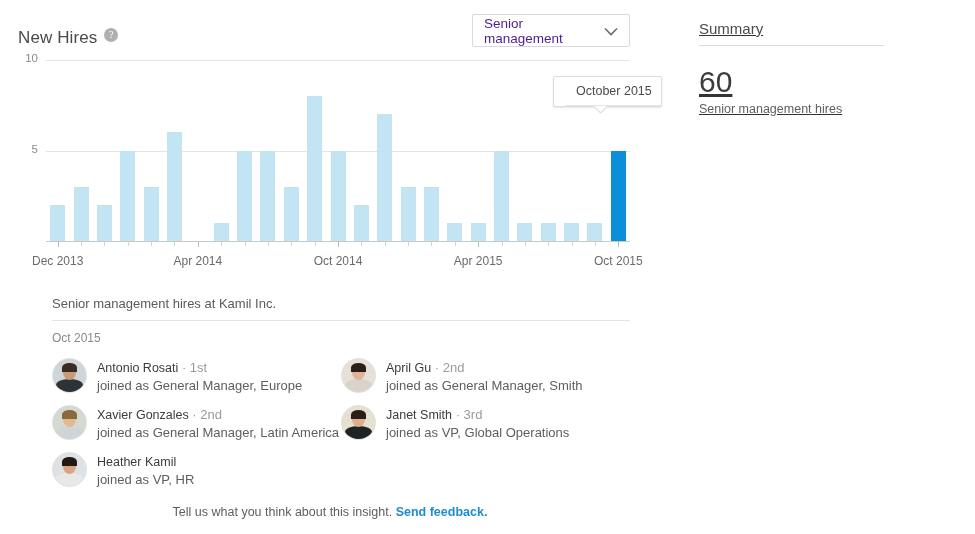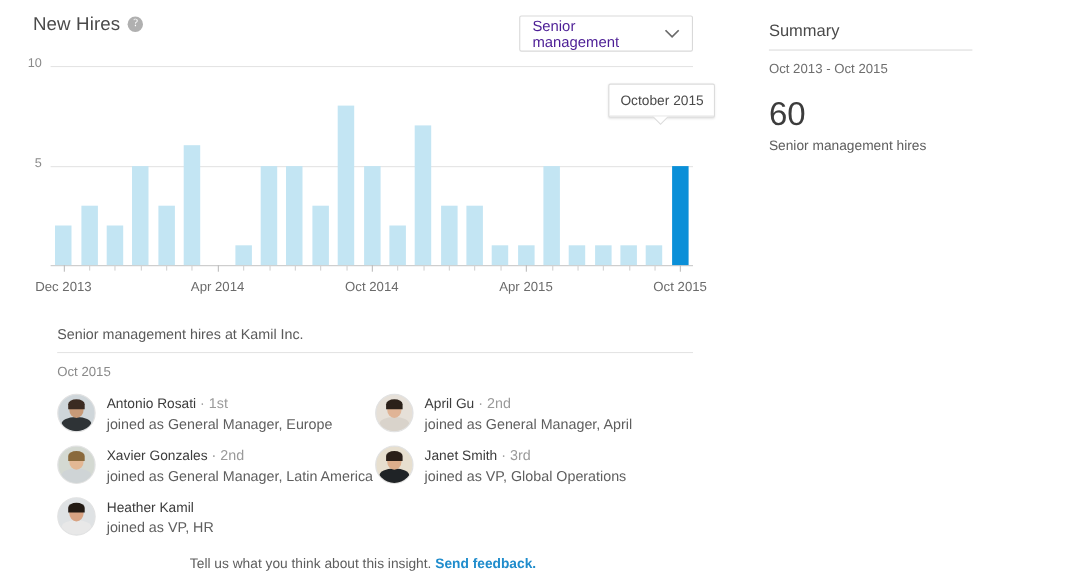--- a/index.html
+++ b/index.html
@@ -7,21 +7,21 @@
     width:975px;height:534px;
     background:#ffffff;
     font-family:"Liberation Sans","DejaVu Sans",sans-serif;
     color:#333;
     overflow:hidden;
     position:relative;
   }
   #root{position:relative;width:975px;height:534px;}
 
   
-  .hdr{position:absolute;left:18px;top:12px;display:flex;align-items:center;margin-left:12px;}
+  .hdr{position:absolute;left:18px;top:28px;display:flex;}
   .hdr-title{font-size:17px;color:#4a4a4a;font-weight:400;letter-spacing:.1px;}
   .help-icon{
     width:14px;height:14px;border-radius:50%;background:#b0b0b0;color:#fff;
     font-size:10px;line-height:14px;text-align:center;margin-left:7px;
     font-family:"Liberation Serif",serif;cursor:pointer;
   }
 
   
   .dropdown{
     position:absolute;left:472px;top:14px;width:158px;height:33px;
@@ -48,20 +48,21 @@
   .tick{position:absolute;top:0;width:1px;height:5px;background:#d2d2d2;}
   .tick.major{height:6px;background:#bdbdbd;}
   .xlabels{position:absolute;left:46px;width:584px;height:16px;}
   .xlbl{position:absolute;font-size:12px;color:#6b6b6b;transform:translateX(-50%);white-space:nowrap;}
 
   
   .tooltip{
     position:absolute;left:553px;top:76px;width:95px;
     background:#fff;border:1px solid #dcdcdc;border-radius:2px;
     box-shadow:0 1px 2px rgba(0,0,0,.10);
+    padding-left:12px;
   }
   .tt-top{padding:7px 10px;font-size:12.5px;color:#4a4a4a;border-bottom:1px solid #e6e6e6;white-space:nowrap;}
   .tt-bot{padding:7px 10px;font-size:12.5px;color:#5a5a5a;white-space:nowrap;}
   .tt-bot b{color:#333;font-weight:700;}
   .tt-arrow{position:absolute;left:38px;bottom:-8px;width:16px;height:8px;overflow:hidden;}
   .tt-arrow:before{
     content:"";position:absolute;left:2px;top:-8px;width:11px;height:11px;
     background:#fff;border:1px solid #dcdcdc;transform:rotate(45deg);
   }
 
@@ -85,21 +86,21 @@
   .p-role{font-size:13px;color:#5e5e5e;}
 
   
   .footer{
     position:absolute;left:0;top:505px;width:660px;text-align:center;
     font-size:12.5px;color:#5e5e5e;
   }
   .footer a{color:#1f8ccc;text-decoration:none;font-weight:700;}
 
   
-  .summary{position:absolute;left:699px;top:20px;width:200px;}
+  .summary{position:absolute;left:699px;top:20px;width:200px;text-decoration:underline;}
   .sum-title{font-size:15px;color:#4a4a4a;padding-bottom:8px;}
   .sum-rule{height:1px;background:#dcdcdc;width:185px;}
   .sum-range{font-size:12px;color:#6e6e6e;padding-top:9px;}
   .sum-num{font-size:30px;color:#3c3c3c;font-weight:400;padding-top:20px;line-height:1.05;}
   .sum-cap{font-size:12.5px;color:#5e5e5e;padding-top:4px;}
 </style>
 </head>
 <body>
 
 <div id="root">
@@ -214,21 +215,21 @@
         </div>
         <div class="person">
           <div class="avatar">
             <div class="av-bg" style="background:#e6e0d8"></div>
             <div class="av-body" style="left:3px;right:3px;bottom:0;height:13px;background:#d9d3cb"></div>
             <div class="av-head" style="left:10px;top:6px;width:13px;height:15px;background:#e0b496"></div>
             <div class="av-head" style="left:9px;top:4px;width:15px;height:9px;border-radius:50% 50% 0 0;background:#2b2019"></div>
           </div>
           <div class="p-txt">
             <div><span class="p-name">April Gu</span><span class="p-deg"> · 2nd</span></div>
-            <div class="p-role">joined as General Manager, April</div>
+            <div class="p-role">joined as General Manager, Smith</div>
           </div>
         </div>
         <div class="person">
           <div class="avatar">
             <div class="av-bg" style="background:#d4d9d2"></div>
             <div class="av-body" style="left:3px;right:3px;bottom:0;height:13px;background:#cfd4d6"></div>
             <div class="av-head" style="left:10px;top:6px;width:13px;height:15px;background:#e3b894"></div>
             <div class="av-head" style="left:9px;top:4px;width:15px;height:9px;border-radius:50% 50% 0 0;background:#8a6a3c"></div>
           </div>
           <div class="p-txt">
@@ -264,18 +265,17 @@
   </div>
 
   <div class="footer">
     <span>Tell us what you think about this insight.</span>
     <a href="#">Send feedback.</a>
   </div>
 
   <div class="summary">
     <div class="sum-title">Summary</div>
     <div class="sum-rule"></div>
-    <div class="sum-range">Oct 2013 - Oct 2015</div>
     <div class="sum-num">60</div>
     <div class="sum-cap">Senior management hires</div>
   </div>
 
 </div>
 
 </body></html>

